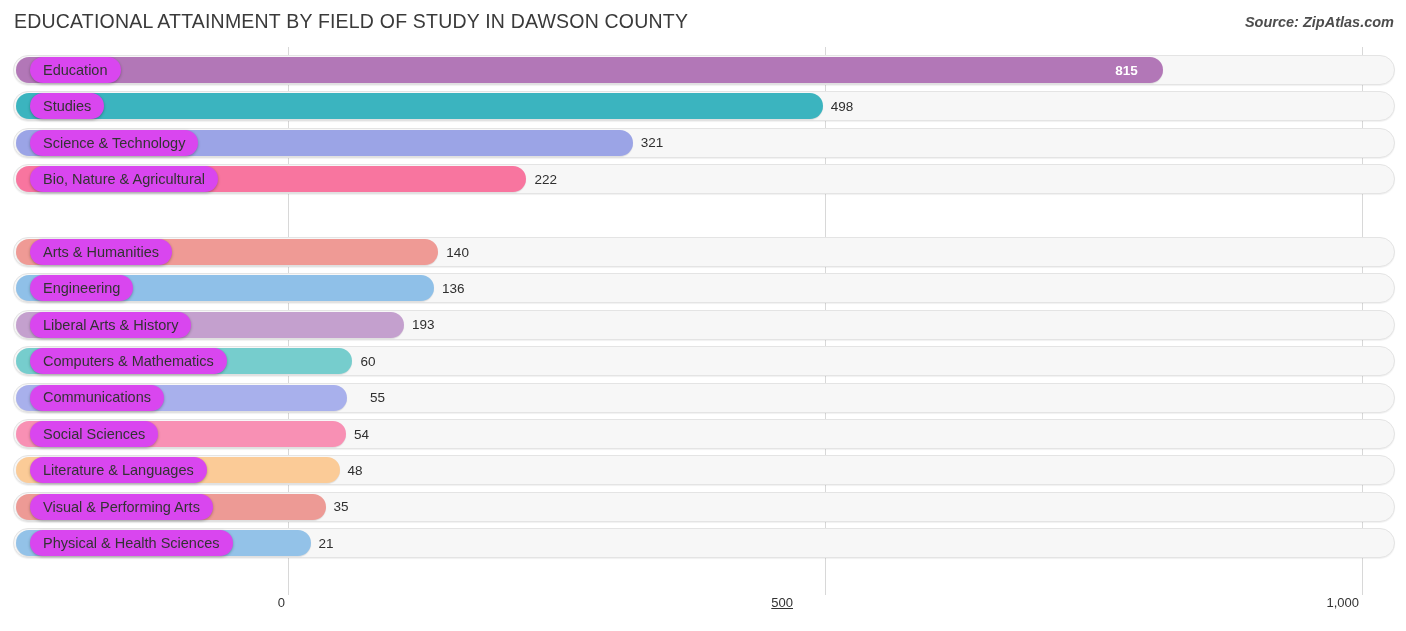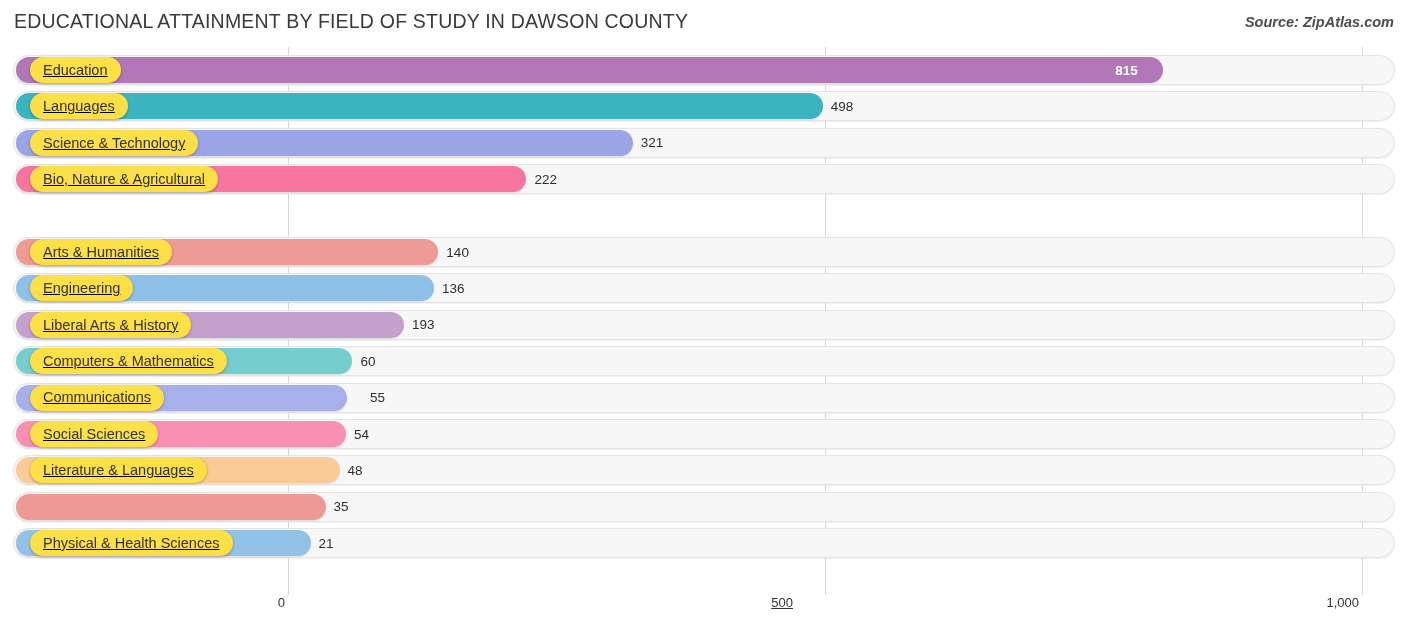--- a/index.html
+++ b/index.html
@@ -45,28 +45,27 @@
     box-sizing:border-box;
     box-shadow:0 1px 1px rgba(0,0,0,0.06);
   }
   .fill{
     position:absolute;left:3px;top:2px;height:26px;
     border-radius:13px;
     box-shadow:0 1px 1px rgba(0,0,0,0.10);
   }
   .pill{
     position:absolute;left:17px;top:2px;height:26px;
-    background:#fde047;
+    background:#d946ef;
     border-radius:13px;
     box-shadow:0 1px 3px rgba(0,0,0,0.30);
     display:flex;align-items:center;
     padding:0 13px;
     box-sizing:border-box;
     white-space:nowrap;
-    text-decoration:underline;
   }
   .pill span{
     font-size:14.5px;color:#333333;line-height:1;
   }
   .value{
     position:absolute;top:2px;height:26px;
     display:flex;align-items:center;
     font-size:13.5px;color:#2f2f2f;
     white-space:nowrap;
   }
@@ -100,21 +99,21 @@
         <div class="fill" style="width: 1147.31px; background: rgb(178, 119, 183);"></div>
         <div class="pill">
           <span>Education</span>
         </div>
         <div class="value inside" style="left: 1102.31px;">815</div>
       </div>
       <div class="row" style="top: 44.4px;">
         <div class="track"></div>
         <div class="fill" style="width: 806.852px; background: rgb(59, 180, 191);"></div>
         <div class="pill">
-          <span>Languages</span>
+          <span>Studies</span>
         </div>
         <div class="value" style="left: 817.852px;">498</div>
       </div>
       <div class="row" style="top: 80.8px;">
         <div class="track"></div>
         <div class="fill" style="width: 616.754px; background: rgb(155, 164, 230);"></div>
         <div class="pill">
           <span>Science &amp; Technology</span>
         </div>
         <div class="value" style="left: 627.754px;">321</div>
@@ -179,20 +178,23 @@
         <div class="track"></div>
         <div class="fill" style="width: 323.552px; background: rgb(251, 203, 151);"></div>
         <div class="pill">
           <span>Literature &amp; Languages</span>
         </div>
         <div class="value" style="left: 334.552px;">48</div>
       </div>
       <div class="row" style="top: 444.8px;">
         <div class="track"></div>
         <div class="fill" style="width: 309.59px; background: rgb(237, 154, 149);"></div>
+        <div class="pill">
+          <span>Visual &amp; Performing Arts</span>
+        </div>
         <div class="value" style="left: 320.59px;">35</div>
       </div>
       <div class="row" style="top: 481.2px;">
         <div class="track"></div>
         <div class="fill" style="width: 294.554px; background: rgb(147, 194, 232);"></div>
         <div class="pill">
           <span>Physical &amp; Health Sciences</span>
         </div>
         <div class="value" style="left: 305.554px; text-align: right;">21</div>
       </div>

